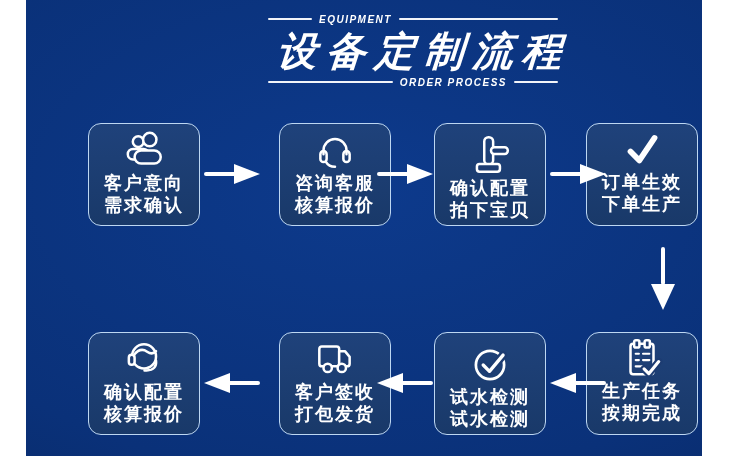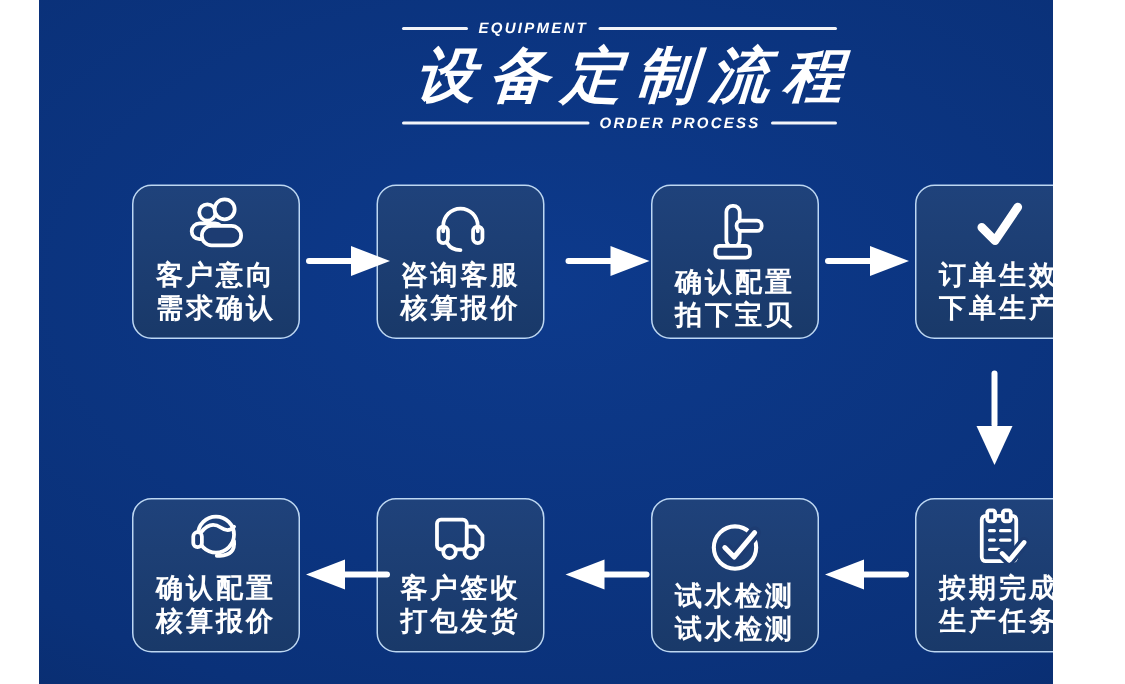--- a/index.html
+++ b/index.html
@@ -66,21 +66,21 @@
     color: #ffffff;
     font-size: 18px;
     font-weight: bold;
     line-height: 22px;
     letter-spacing: 2px;
     text-align: center;
     white-space: nowrap;
   }
   .row1 { top: 123px; }
   .row2 { top: 332px; }
-  .c1 { left: 62px; }  .c2 { left: 225px; }  .c3 { left: 408px; justify-content: center; }  .c4 { left: 584px; }
+  .c1 { left: 62px; }  .c2 { left: 253px; }  .c3 { left: 408px; justify-content: center; }  .c4 { left: 560px; font-family: Liberation Mono, monospace; }
 
   
   .arrow-h { position: absolute; width: 56px; height: 20px; }
   .arrow-h .shaft { position: absolute; top: 8px; height: 4px; width: 34px; background: #ffffff; border-radius: 2px; }
   .arrow-right .shaft { left: 0; }
   .arrow-right .head {
     position: absolute; left: 30px; top: 0; width: 0; height: 0;
     border-left: 26px solid #ffffff;
     border-top: 10px solid transparent;
     border-bottom: 10px solid transparent;
@@ -196,22 +196,22 @@
   <div class="card row2 c4">
     <svg width="46" height="42" viewBox="0 0 44 40">
       <rect class="s" x="11" y="5.5" width="22" height="29" rx="2.5"></rect>
       <rect class="f" x="14.5" y="2" width="5" height="7" rx="1.5"></rect>
       <rect class="f" x="24.5" y="2" width="5" height="7" rx="1.5"></rect>
       <path class="s" style="stroke-width:2.1" d="M16 15 h3 M23 15 h6 M16 21 h3 M23 21 h6 M16 27 h6"></path>
       <path class="halo" style="stroke-width:7" d="M24 29.5 l4.5 4.5 L38 22.5"></path>
       <path class="s" style="stroke-width:3" d="M24 29.5 l4.5 4.5 L38 22.5"></path>
     </svg>
     <div class="txt">
+      <div>生产任务</div>
       <div>按期完成</div>
-      <div>生产任务</div>
     </div>
   </div>
 
   <div class="card row2 c3">
     <svg width="46" height="42" viewBox="0 0 44 40">
       <circle class="s" style="stroke-width:2.6" cx="22" cy="21" r="13.5"></circle>
       <path class="halo" style="stroke-width:8" d="M15.5 21 l6 6 L34.5 11.5"></path>
       <path class="s" style="stroke-width:3.2" d="M15.5 21 l6 6 L34.5 11.5"></path>
     </svg>
     <div class="txt">

